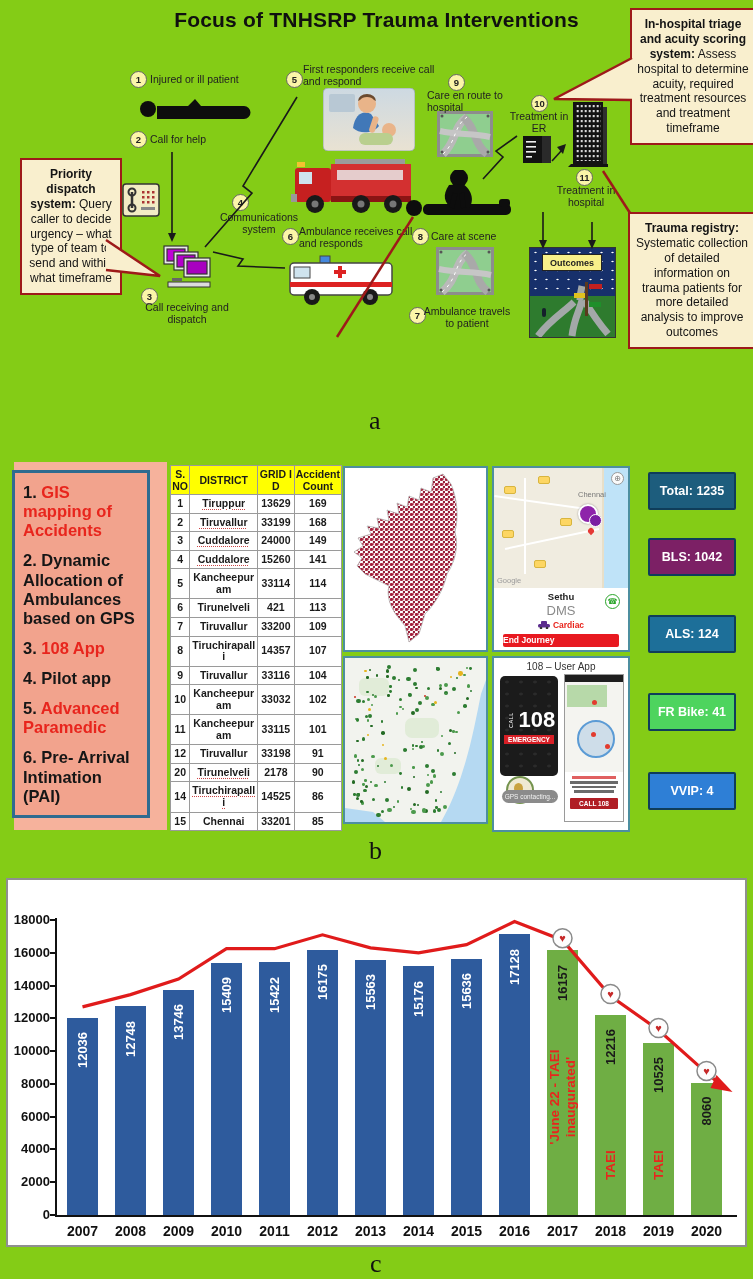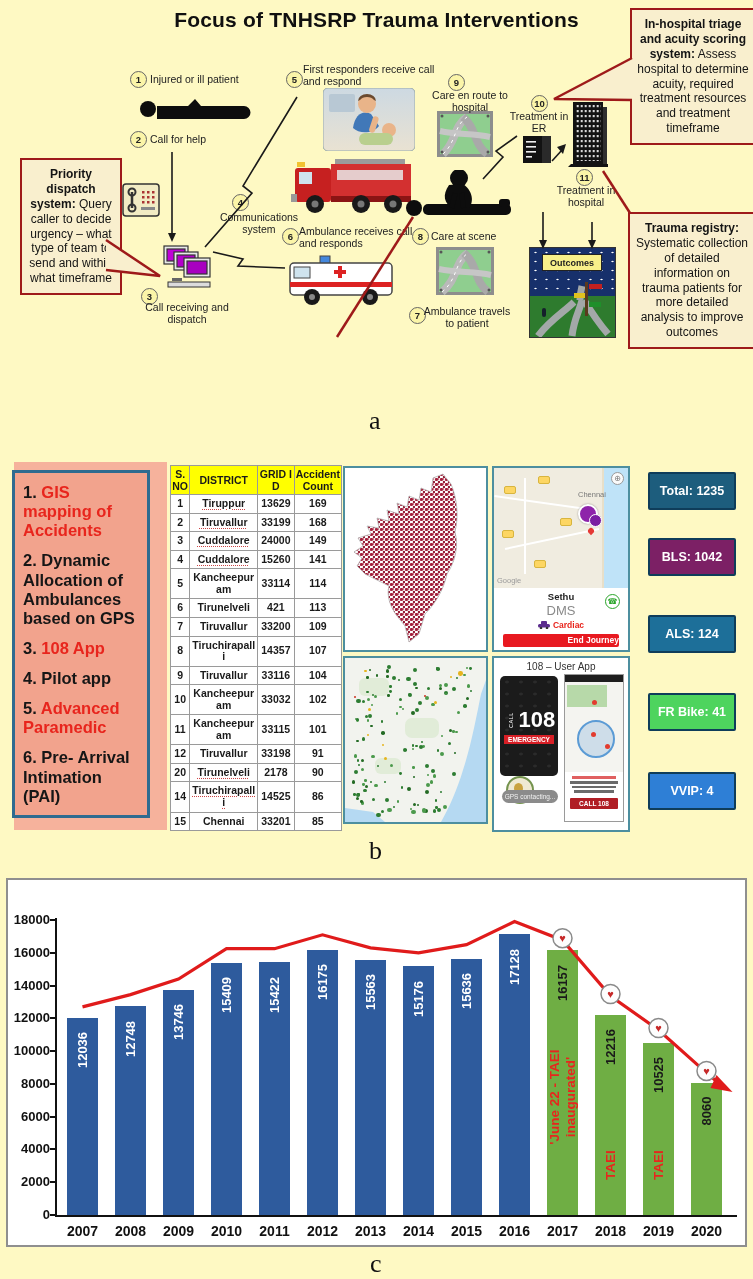--- a/index.html
+++ b/index.html
@@ -1,34 +1,34 @@
 <!DOCTYPE html>
 <html><head>
 <meta charset="utf-8">
 <style>
   html,body{margin:0;padding:0;background:#fff;}
   body{font-family:"Liberation Sans",sans-serif;}
-  .stage{position:relative;width:753px;height:1279px;background:#fef9c3;overflow:hidden;}
+  .stage{position:relative;width:753px;height:1279px;background:#84cc16;overflow:hidden;}
   .abs{position:absolute;}
   .letter{font-family:"Liberation Serif",serif;font-size:26px;color:#111;}
 
   
   .pa-title{left:0;top:8px;width:753px;text-align:center;font-size:21px;font-weight:bold;color:#101010;letter-spacing:.2px;}
   .step-num{width:15px;height:15px;border-radius:50%;background:#fbf5a8;border:1px solid #666;
             font-size:9.5px;font-weight:bold;color:#222;display:flex;align-items:center;justify-content:center;z-index:3;}
   .step-label{font-size:10.5px;color:#222;line-height:1.18;z-index:3;}
   .c1{left:130px;top:71px}.l1{left:150px;top:73px;width:120px}
   .c2{left:130px;top:131px}.l2{left:150px;top:133px;width:92px}
   .c3{left:141px;top:288px}.l3{left:144px;top:301px;width:86px;text-align:center}
   .c4{left:232px;top:194px}.l4{left:206px;top:211px;width:106px;text-align:center}
   .c5{left:286px;top:71px}.l5{left:303px;top:63px;width:142px}
   .c6{left:282px;top:228px}.l6{left:299px;top:225px;width:120px}
   .c7{left:409px;top:307px}.l7{left:420px;top:305px;width:94px;text-align:center}
   .c8{left:412px;top:228px}.l8{left:431px;top:230px;width:84px}
-  .c9{left:448px;top:74px}.l9{left:427px;top:89px;width:86px;text-align:center}
+  .c9{left:448px;top:74px}.l9{left:427px;top:89px;width:86px;text-align:left}
   .c10{left:531px;top:95px}.l10{left:506px;top:110px;width:66px;text-align:center}
   .c11{left:576px;top:169px}.l11{left:550px;top:184px;width:72px;text-align:center}
   .callout{background:#f9efce;border:2.5px solid #9e1a1a;color:#141414;font-size:12px;
            text-align:center;padding:7px 5px;line-height:1.24;z-index:2;}
   .callout b{font-weight:bold;}
   .co-priority{left:20px;top:158px;width:88px;}
   .co-inhospital{left:630px;top:8px;width:112px;}
   .co-trauma{left:628px;top:212px;width:114px;}
   .co-prehospital{left:112px;top:338px;width:396px;font-size:12.5px;}
   .pa-lines{left:0;top:0;z-index:4;pointer-events:none;}
@@ -76,21 +76,21 @@
   .pcompass{position:absolute;right:4px;top:4px;width:11px;height:11px;border-radius:50%;background:#fafafa;border:1px solid #999;
             font-size:8px;color:#777;line-height:11px;text-align:center;}
   .pinfo{text-align:center;}
   .pname{font-size:9.5px;font-weight:bold;color:#222;margin-top:3px;}
   .pphone{position:absolute;right:8px;top:126px;width:13px;height:13px;border-radius:50%;border:1.5px solid #2aa52a;
           color:#2aa52a;font-size:8px;line-height:13px;text-align:center;}
   .pdms{font-size:13px;color:#8a8a8a;margin-top:1px;}
   .pcard{display:flex;align-items:center;justify-content:center;gap:3px;margin-top:2px;}
   .pcard span{font-size:8.5px;font-weight:bold;color:#e8251d;}
   .pbtn{width:116px;height:13px;margin:4px auto 0;background:#e81920;border-radius:2px;color:#fff;
-        font-size:8.5px;font-weight:bold;line-height:13px;text-align:right;}
+        font-size:8.5px;font-weight:bold;line-height:13px;text-align:left;}
   .pcaption{font-size:17px;font-weight:bold;color:#e81920;text-align:center;margin-top:3px;}
   .ua-caption{font-size:10px;color:#333;text-align:center;margin-top:3px;}
   .ua-phoneL{position:absolute;left:6px;top:18px;width:58px;height:100px;background:#1b1b1b;border-radius:5px;
              background-image:radial-gradient(#2b2b2b 1.5px, transparent 2px);background-size:14px 12px;
              display:flex;flex-direction:column;align-items:center;justify-content:center;}
   .ua-brandrow{display:flex;align-items:center;}
   .ua-call{font-size:5.5px;color:#fff;transform:rotate(-90deg);letter-spacing:.5px;}
   .ua-108{font-size:22px;font-weight:bold;color:#fff;line-height:1;}
   .ua-emg{background:#d81f26;color:#fff;font-size:6.5px;font-weight:bold;padding:1px 4px;margin-top:4px;}
   .ua-logo{position:absolute;left:12px;top:118px;width:24px;height:24px;border-radius:50%;background:#efe9d2;border:2px solid #74934e;}

